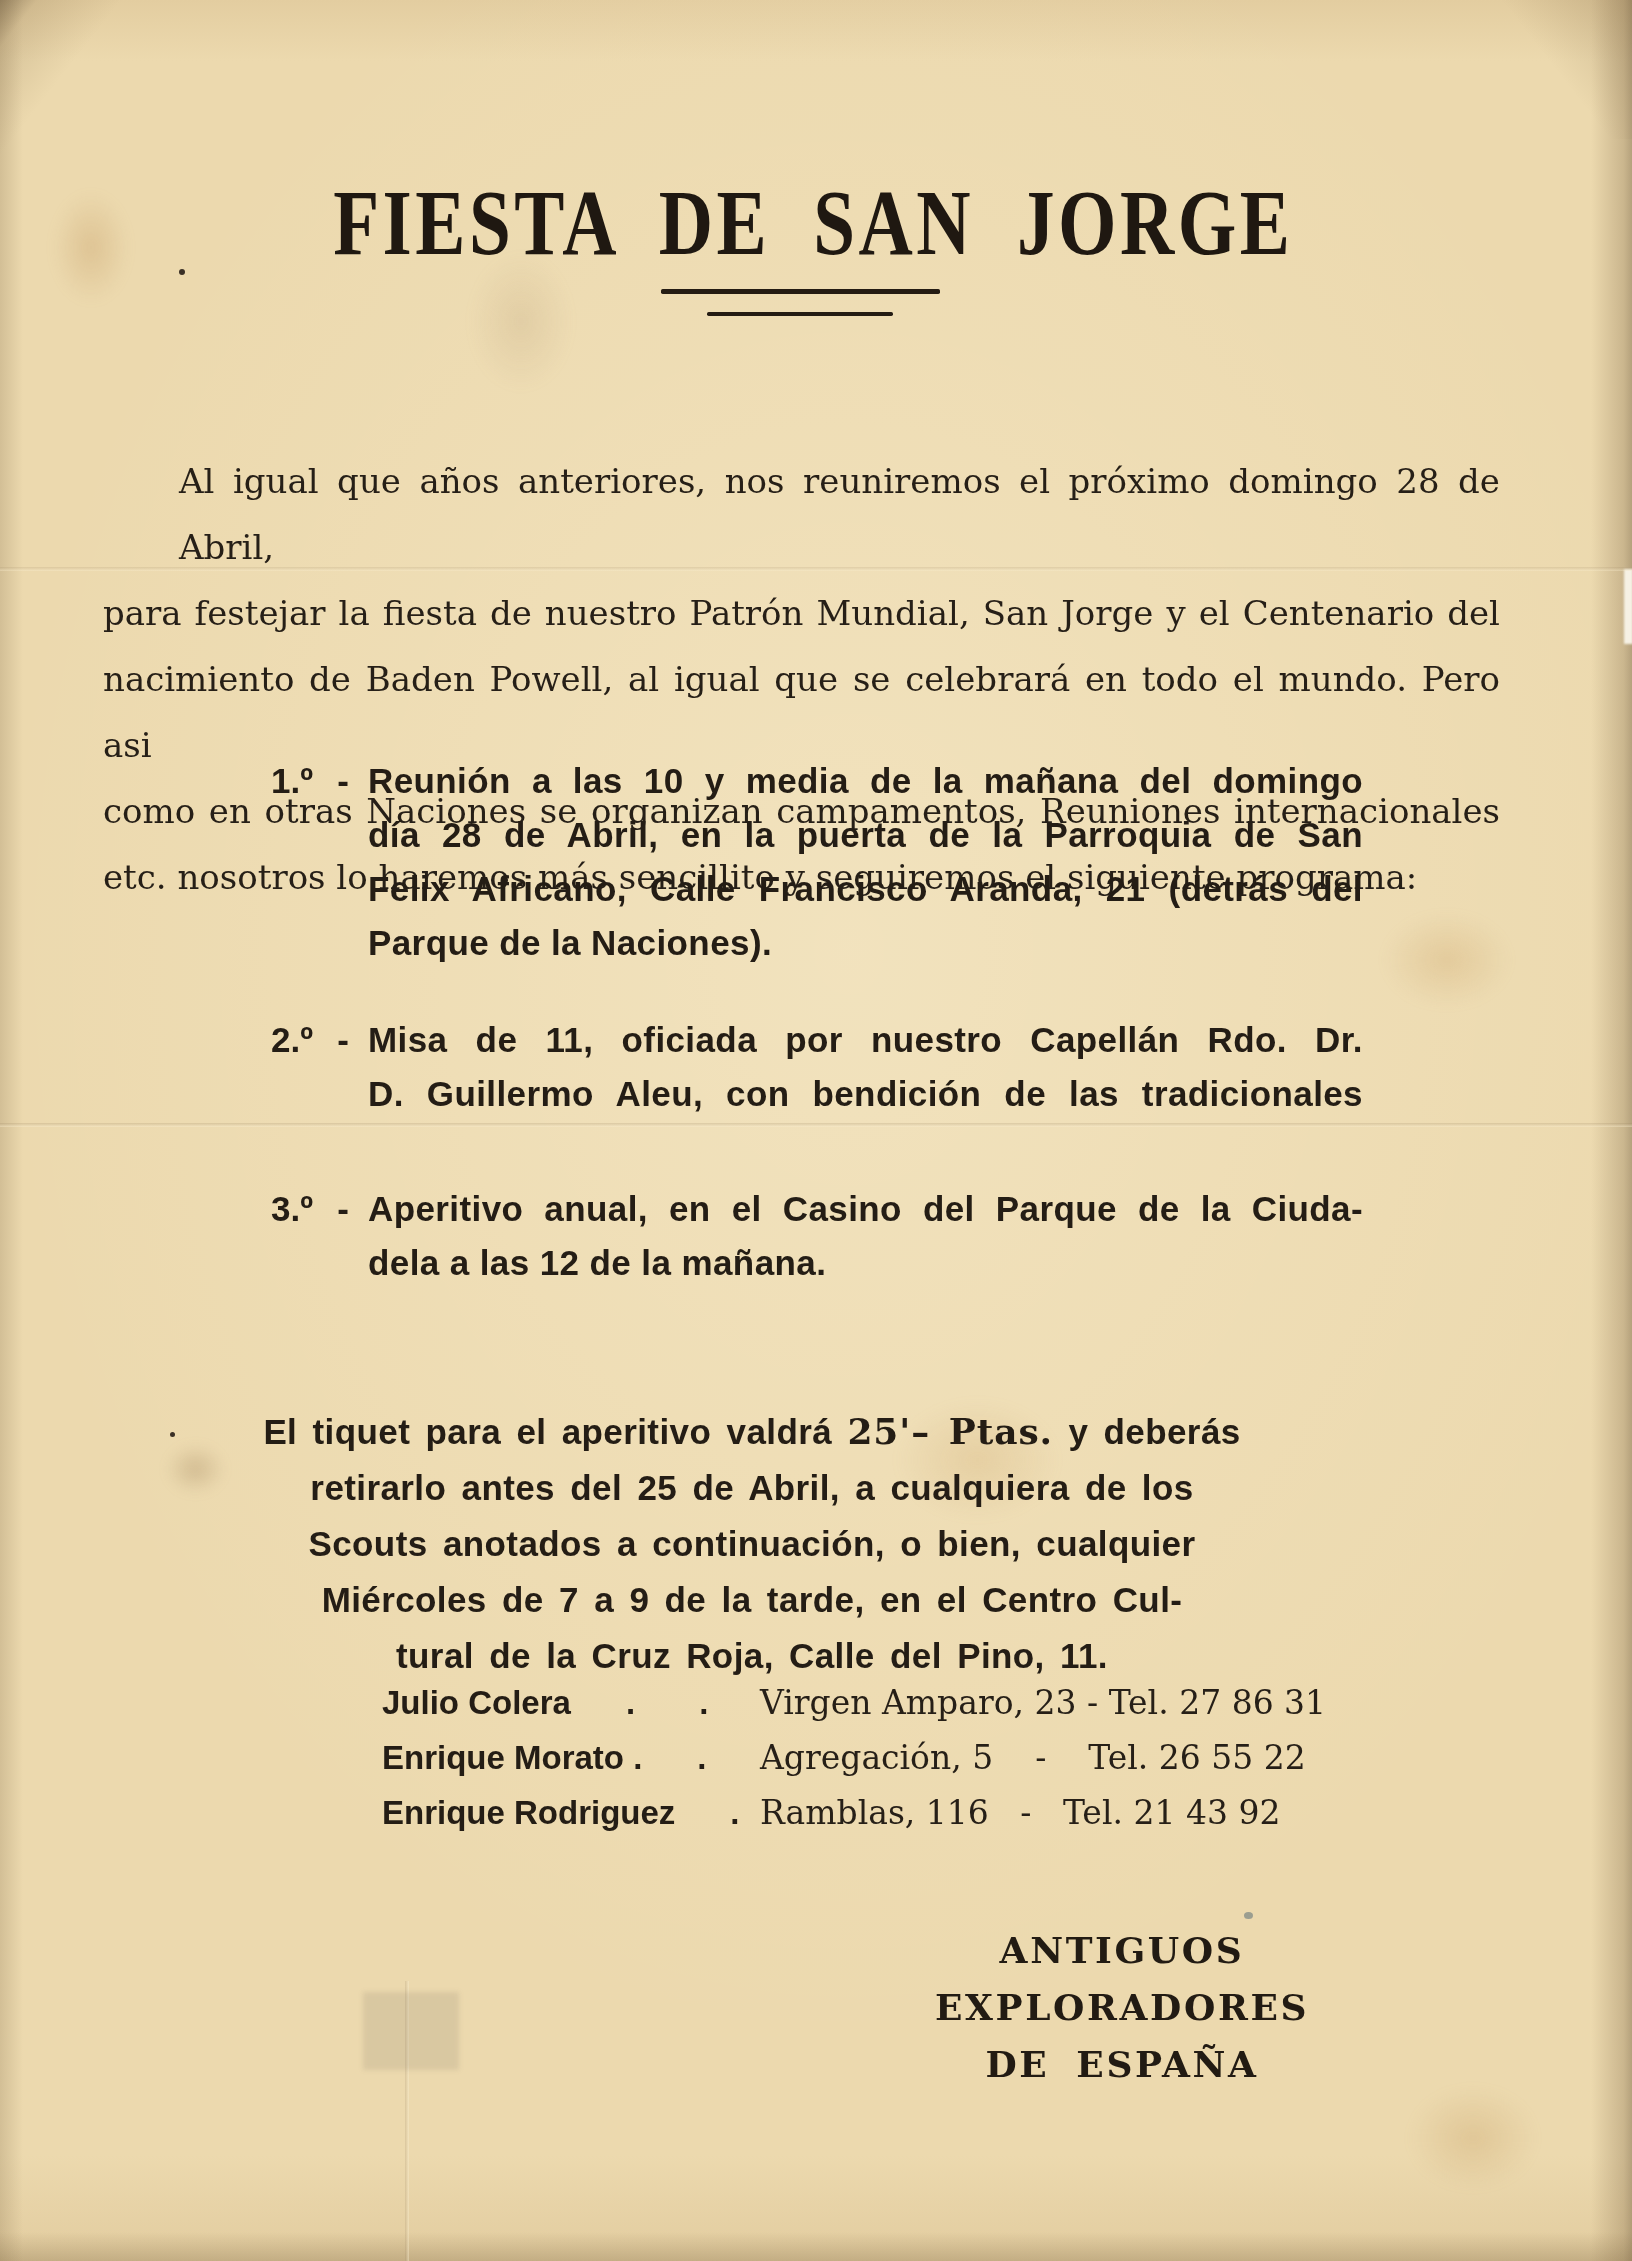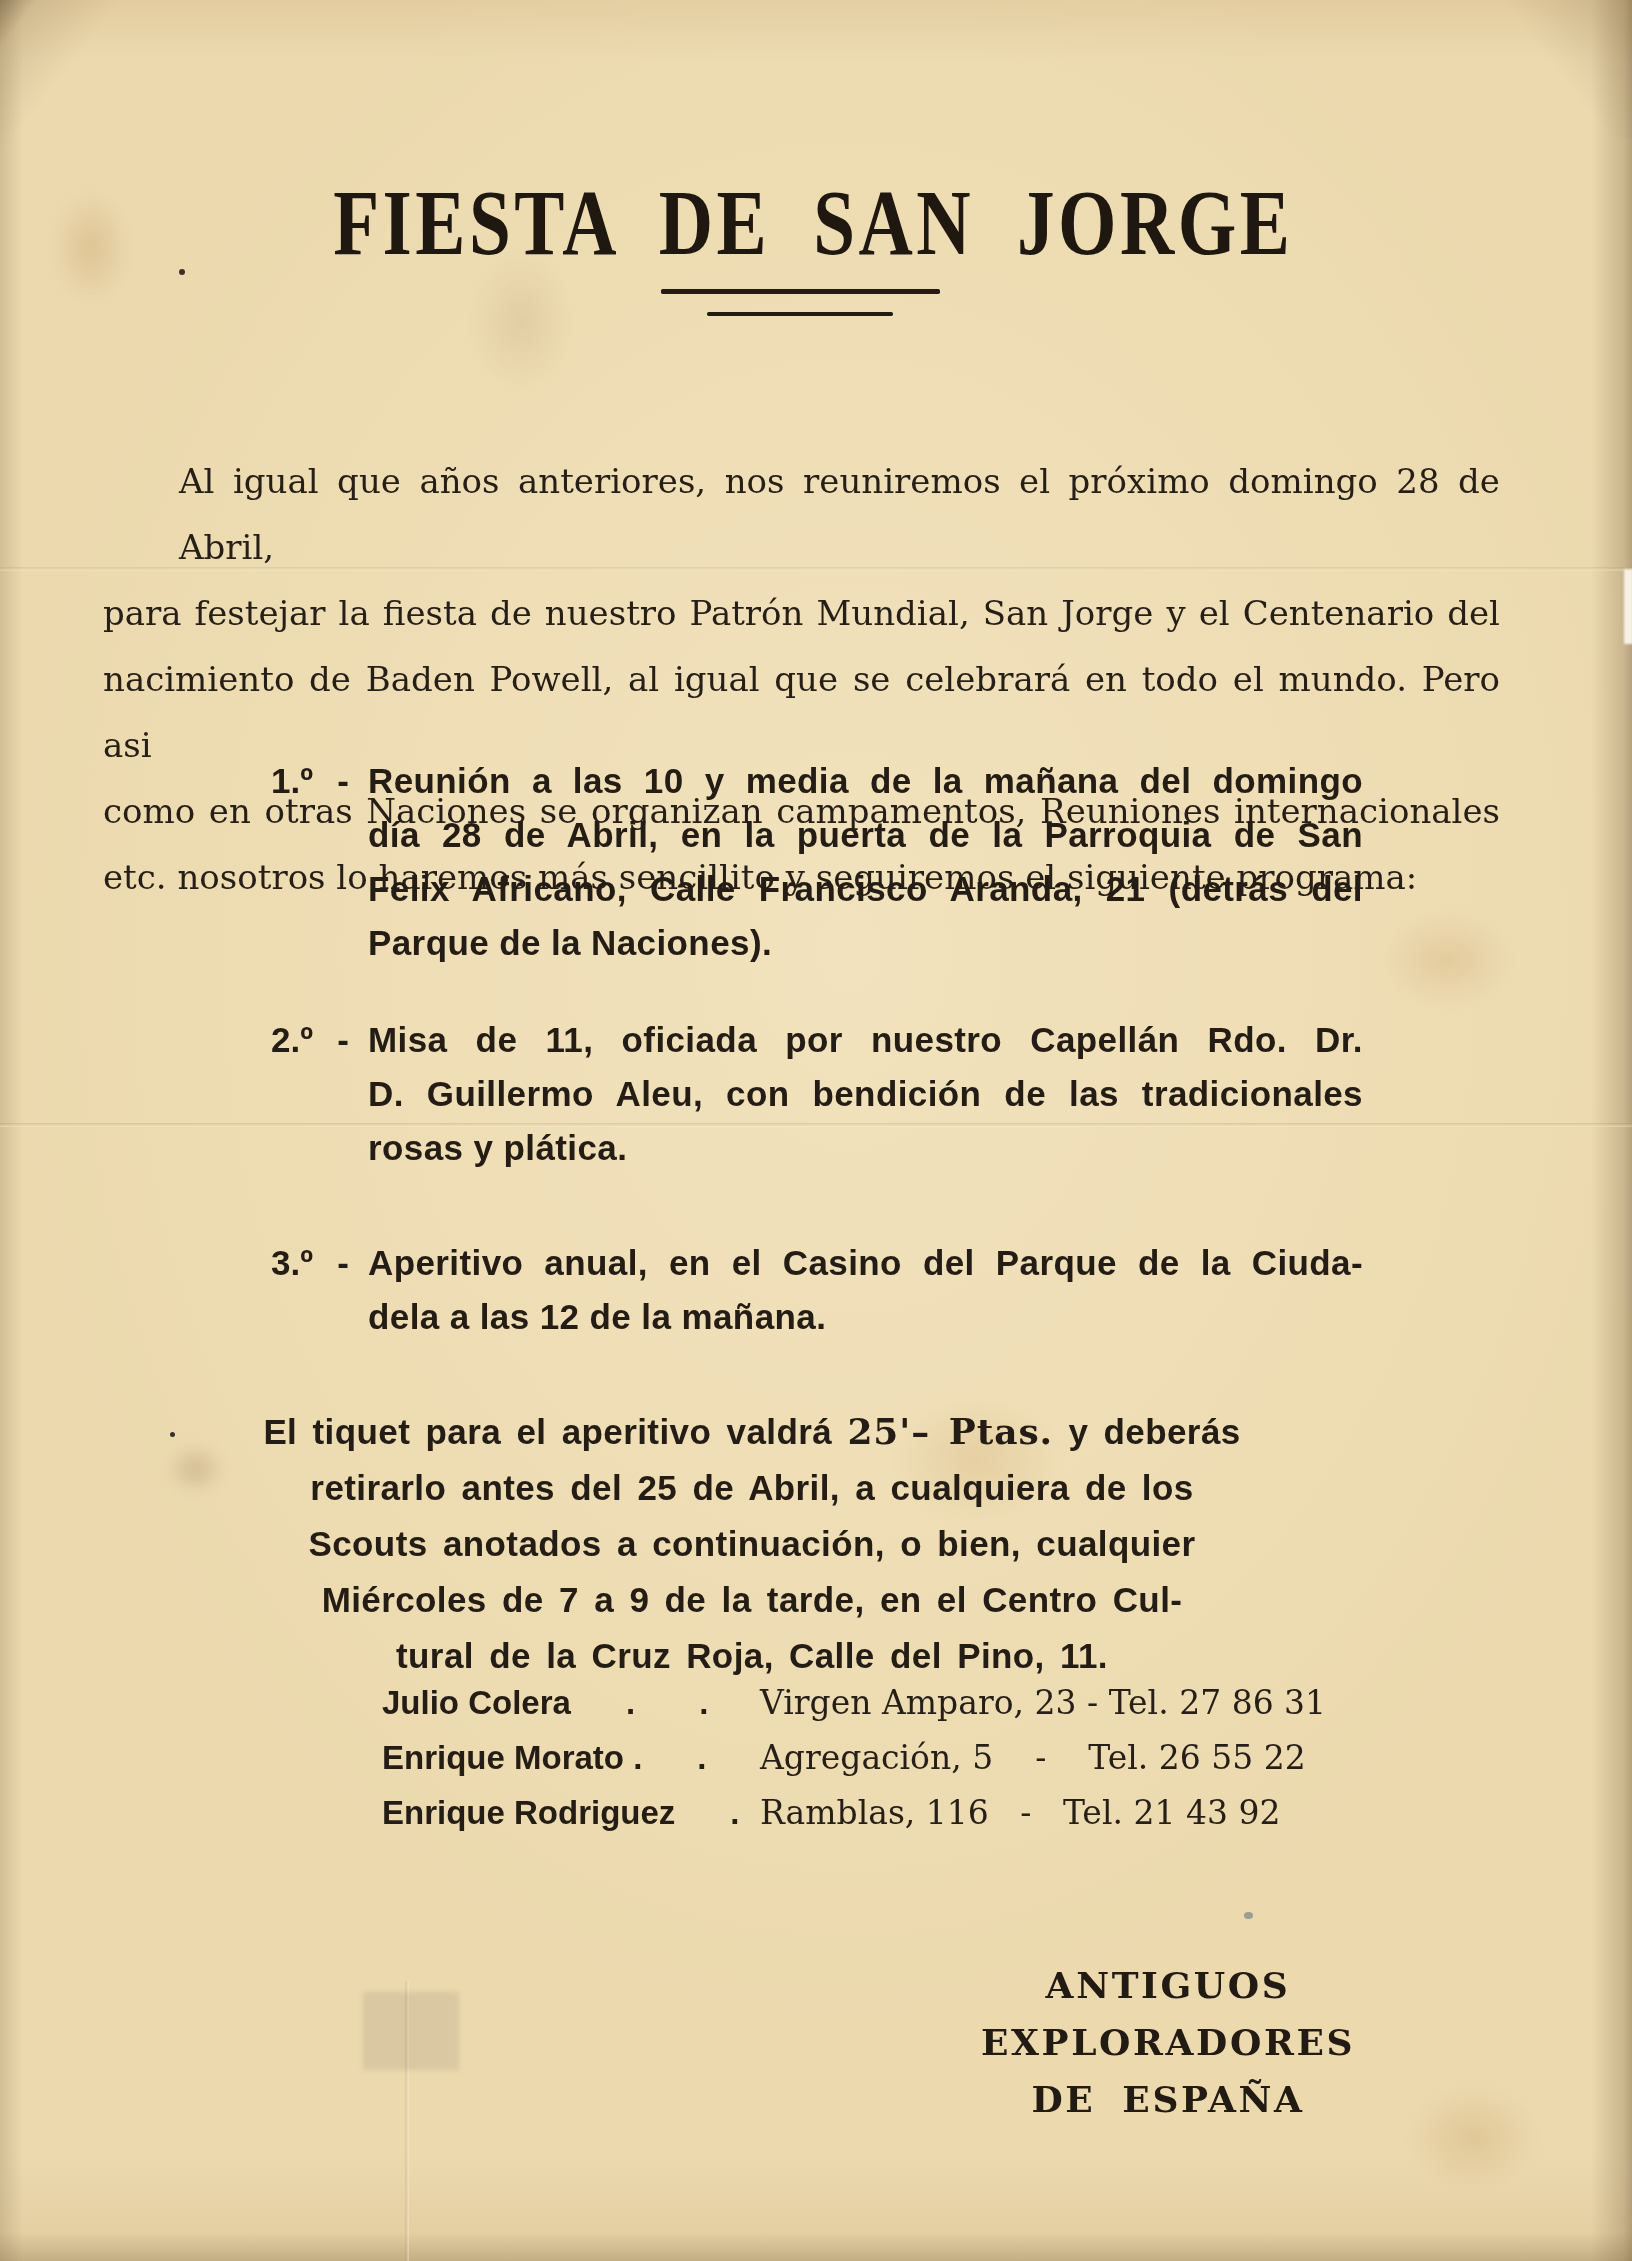--- a/index.html
+++ b/index.html
@@ -91,26 +91,25 @@
     font-family:"DejaVu Serif", serif;font-weight:bold;font-size:36px;
     letter-spacing:0.9px;
   }
 
   .contacts{position:absolute;left:382px;top:1675px;width:956px;}
   .c-row{display:grid;grid-template-columns:378px 1fr;line-height:55px;}
   .c-left{font-weight:bold;font-size:33px;white-space:pre;color:#241d15;}
   .c-addr{font-family:"DejaVu Serif", serif;font-size:33px;white-space:pre;color:#261f17;}
 
   .footer{
-    position:absolute;left:916px;top:1922px;width:504px;
+    position:absolute;left:870px;top:1922px;width:504px;
     text-align:center;
     font-family:"DejaVu Serif", serif;font-weight:bold;
     font-size:36px;line-height:57px;letter-spacing:2.6px;word-spacing:12px;
     color:#221b13;
-    margin-top:35px;
   }
 </style>
 </head>
 <body>
 
 <div class="page">
 
   <div class="shade corner-tl"></div>
   <div class="shade corner-tr"></div>
   <div class="shade edge-right"></div>
@@ -159,21 +158,20 @@
     </div>
 
     <div class="prog-item gap1">
       <div class="prog-label">
         <span>2.º</span>
         <span>-</span>
       </div>
       <div class="prog-text">
         <div class="jline">Misa de 11, oficiada por nuestro Capellán Rdo. Dr.</div>
         <div class="jline">D. Guillermo Aleu, con bendición de las tradicionales</div>
-        <div class="lline">rosas y plática.</div>
       </div>
     </div>
 
     <div class="prog-item gap2">
       <div class="prog-label">
         <span>3.º</span>
         <span>-</span>
       </div>
       <div class="prog-text">
         <div class="jline">Aperitivo anual, en el Casino del Parque de la Ciuda-</div>

